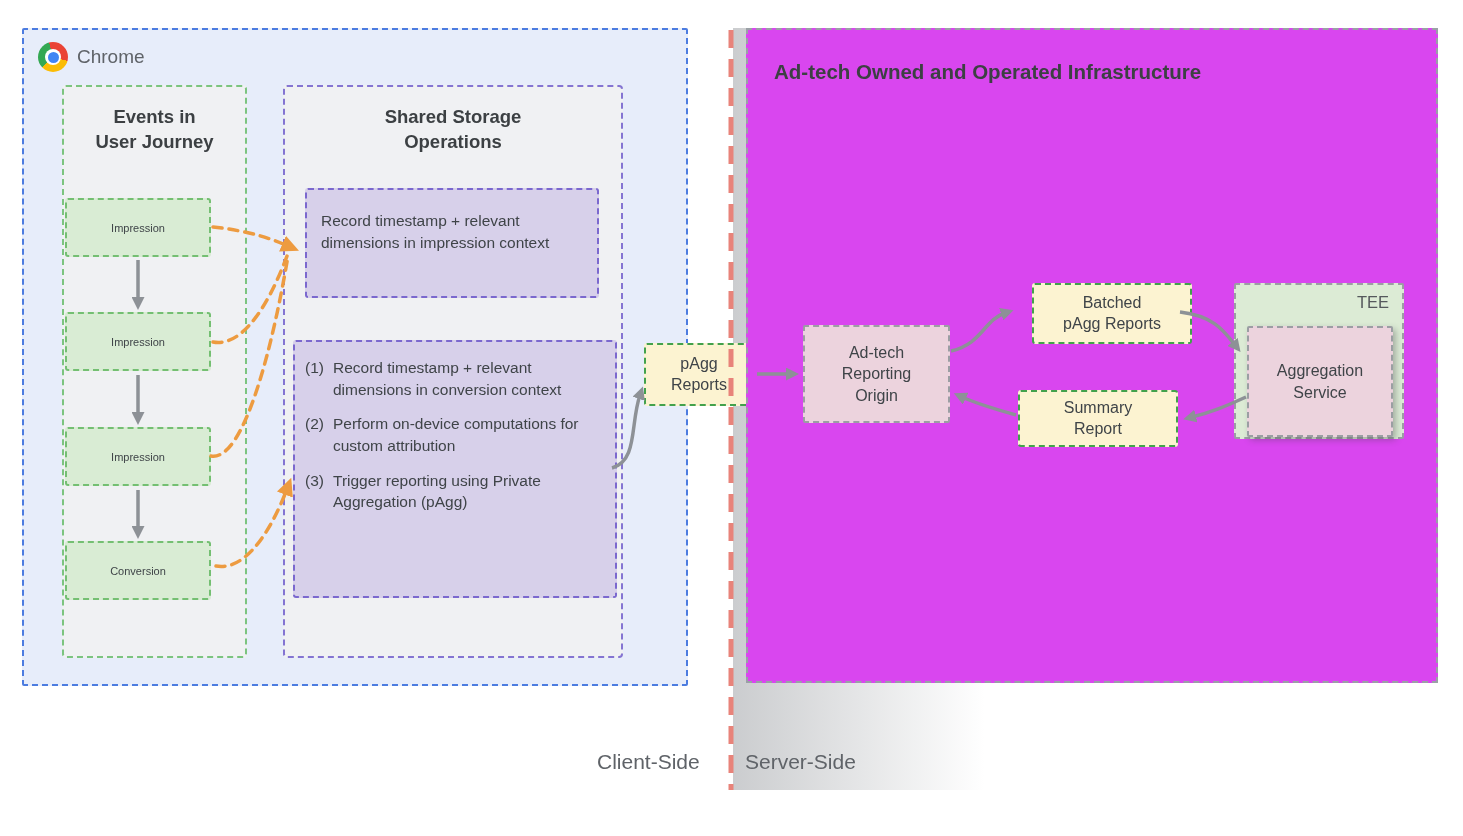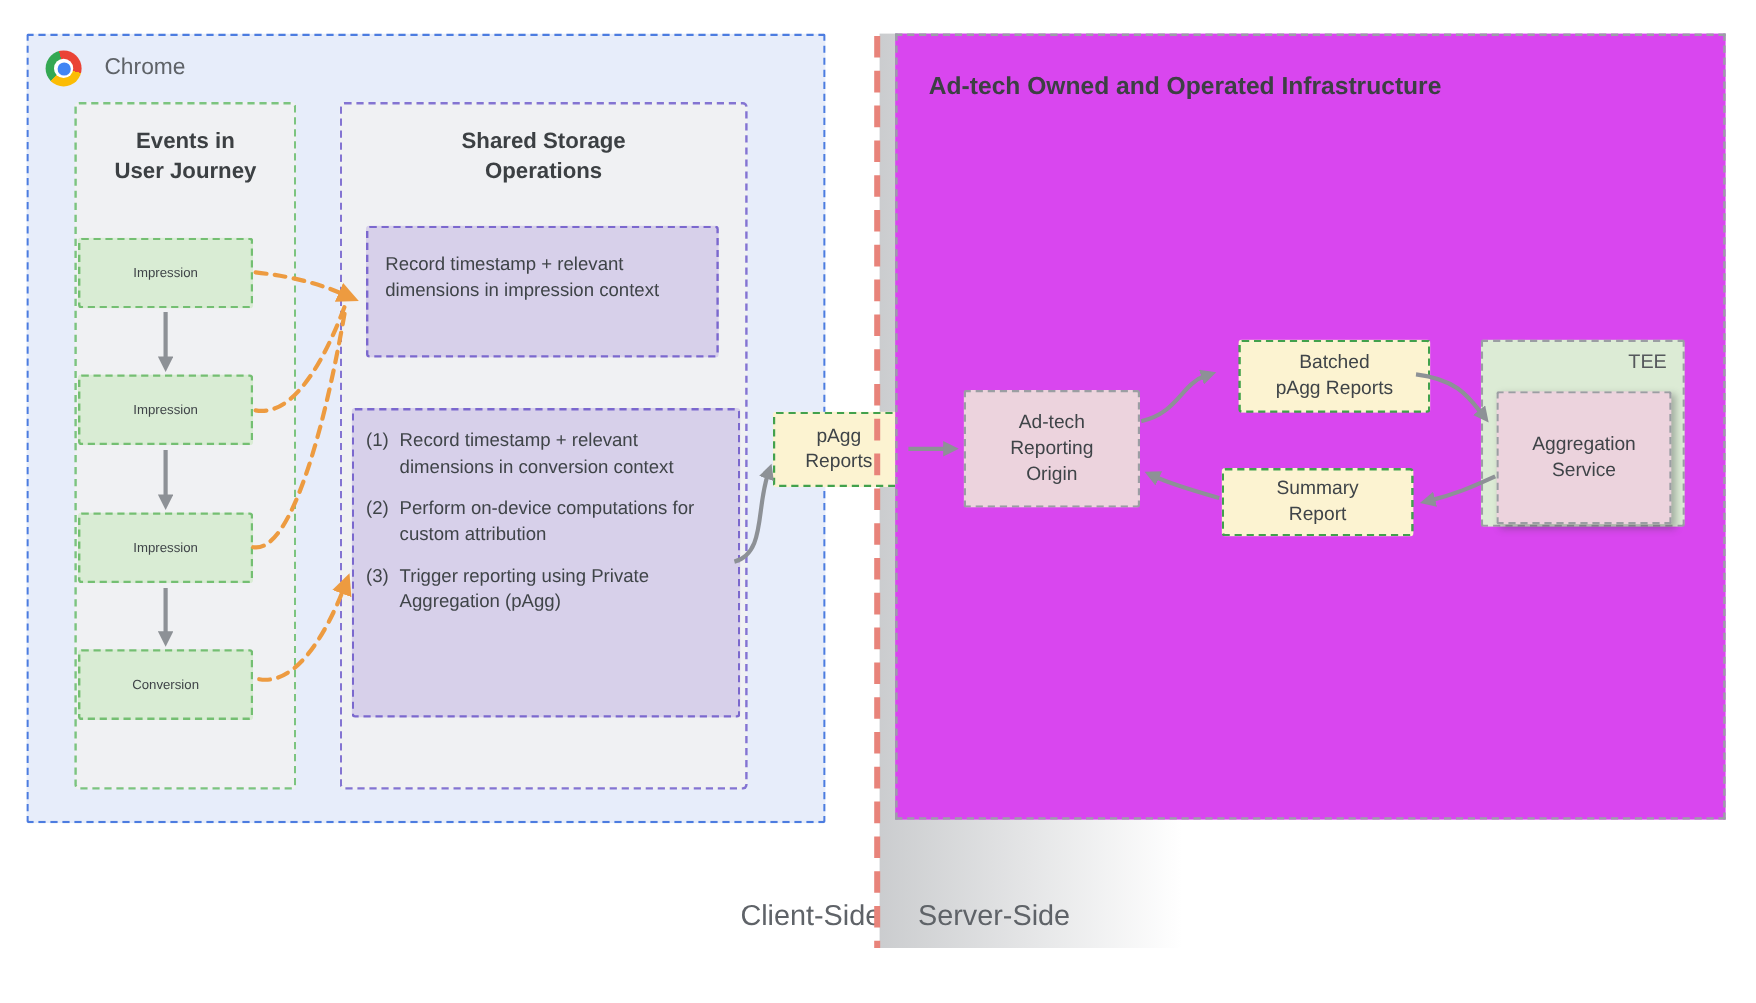--- a/index.html
+++ b/index.html
@@ -11,21 +11,21 @@
     color:#3f4448;
     overflow:hidden;
   }
   .abs{position:absolute;box-sizing:border-box;}
 
   
   .client-box{
     left:22px;top:28px;width:666px;height:658px;
     background:#e7edfa;border:2.5px dashed #4c7ce0;border-radius:2px;
   }
-  .chrome-brand{left:38px;top:42px;display:flex;align-items:center;gap:19px;}
+  .chrome-brand{left:38px;top:42px;display:flex;align-items:center;gap:9px;}
   .chrome-logo{position:relative;width:30px;height:30px;border-radius:50%;
     background:conic-gradient(from 105deg,#fbbc05 0 120deg,#34a853 0 240deg,#ea4335 0 360deg);}
   .chrome-logo .ring{position:absolute;inset:7px;background:#ffffff;border-radius:50%;}
   .chrome-logo .dot{position:absolute;inset:9.5px;background:#4285f4;border-radius:50%;}
   .chrome-label{font-size:19px;color:#5f6368;}
 
   .panel{
     background:#f0f1f3;border-radius:4px;
   }
   .events-panel{left:62px;top:85px;width:185px;height:573px;border:2px dashed #7cc47f;}
@@ -78,21 +78,21 @@
   }
   .origin-box{left:803px;top:325px;width:147px;height:98px;}
   .batched-box{left:1018px;top:283px;width:160px;height:61px;margin-left:14px;}
   .summary-box{left:1018px;top:390px;width:160px;height:57px;}
   .tee-box{left:1234px;top:283px;width:170px;height:156px;
     background:#dcebd5;border:2px dashed #9b9ea3;border-radius:2px;}
   .tee-label{position:absolute;top:8px;right:13px;font-size:16.5px;color:#55585c;}
   .agg-box{left:1247px;top:326px;width:146px;height:111px;
     box-shadow:3px 3px 6px rgba(60,64,67,0.35);}
 
-  .side-label{font-size:24px;color:#5f6368;margin-left:20px;}
+  .side-label{font-size:21px;color:#5f6368;}
   .client-label{left:597px;top:750px;}
   .server-label{left:745px;top:750px;}
 
   .arrows{left:0;top:0;width:1463px;height:836px;pointer-events:none;}
 </style>
 </head>
 <body>
 
 <div id="stage">
 

